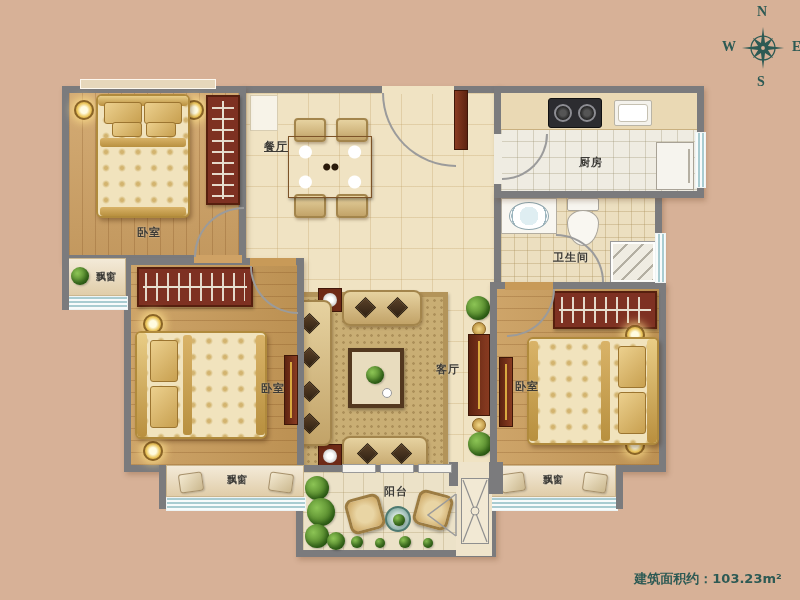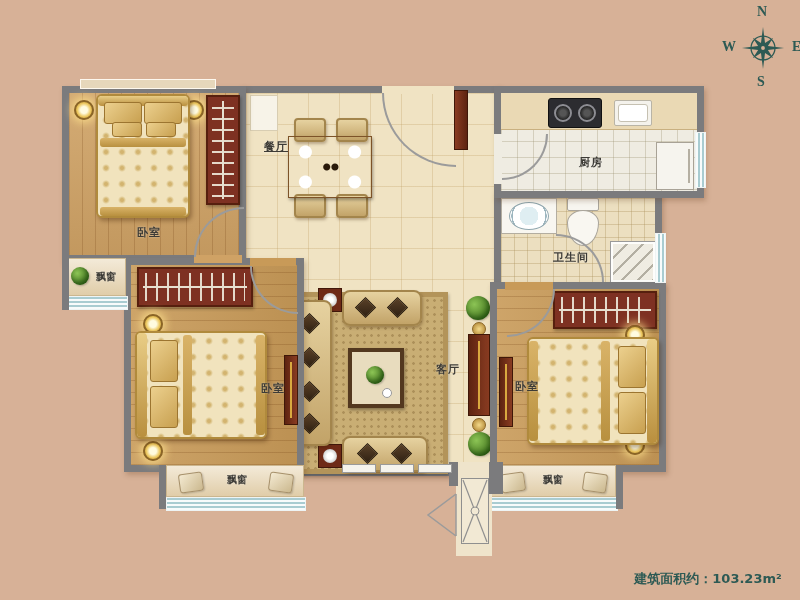--- a/index.html
+++ b/index.html
@@ -192,20 +192,36 @@
       <div class="pillow" style="left:89px;top:53px;width:26px;height:40px;"></div>
       <div class="bed-fold" style="left:72px;top:2px;bottom:2px;width:9px;"></div>
       <div class="bed-fold" style="left:0;top:2px;bottom:2px;width:9px;"></div>
     </div>
     <div class="tvpanel" style="left:2px;top:68px;width:12px;height:68px;">
         <div class="gold-line"></div>
       </div>
     <div class="rlabel" style="left:8px;top:90px;width:44px;">卧室</div>
   </div>
 
+  <div class="room tile-balc" style="left:296px;top:465px;width:200px;height:92px;">
+    <div class="rlabel" style="left:63px;top:12px;width:60px;">阳台</div>
+    <div class="bchair" style="left:44px;top:24px;width:36px;height:36px;transform:rotate(-15deg);"></div>
+    <div class="btable" style="left:82px;top:34px;width:26px;height:26px;">
+      <div class="plant" style="left:6px;top:6px;width:12px;height:12px;"></div>
+    </div>
+    <div class="bchair" style="left:112px;top:20px;width:36px;height:36px;transform:rotate(15deg);"></div>
+    <div class="plant" style="left:2px;top:4px;width:24px;height:24px;"></div>
+    <div class="plant" style="left:4px;top:26px;width:28px;height:28px;"></div>
+    <div class="plant" style="left:2px;top:52px;width:24px;height:24px;"></div>
+    <div class="plant" style="left:24px;top:60px;width:18px;height:18px;"></div>
+    <div class="plant" style="left:48px;top:64px;width:12px;height:12px;"></div>
+    <div class="plant" style="left:72px;top:66px;width:10px;height:10px;"></div>
+    <div class="plant" style="left:96px;top:64px;width:12px;height:12px;"></div>
+    <div class="plant" style="left:120px;top:66px;width:10px;height:10px;"></div>
+  </div>
 
   <div class="sill" style="left:64px;top:258px;width:62px;height:38px;">
     <div class="plant" style="left:6px;top:8px;width:18px;height:18px;"></div>
   </div>
   <div class="rlabel bay-label" style="left:88px;top:270px;width:36px;">飘窗</div>
   <div class="winband-h" style="left:64px;top:296px;width:62px;height:12px;"></div>
   <div class="wall" style="left:62px;top:255px;width:7px;height:55px;"></div>
 
   <div class="sill" style="left:166px;top:465px;width:138px;height:32px;">
     <div class="bpillow" style="left:12px;top:7px;"></div>

